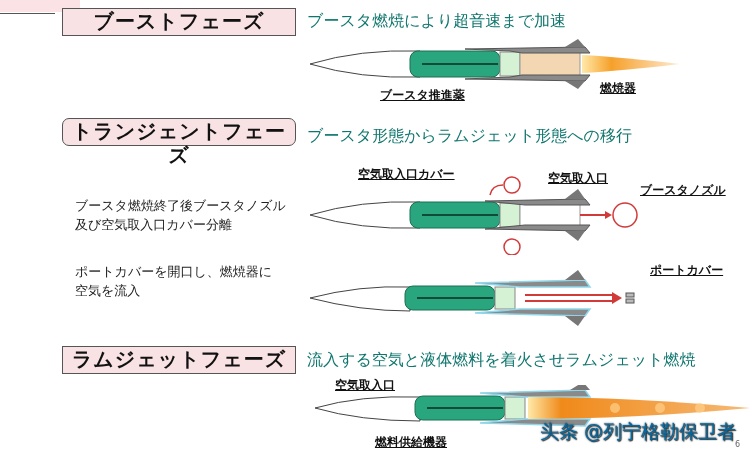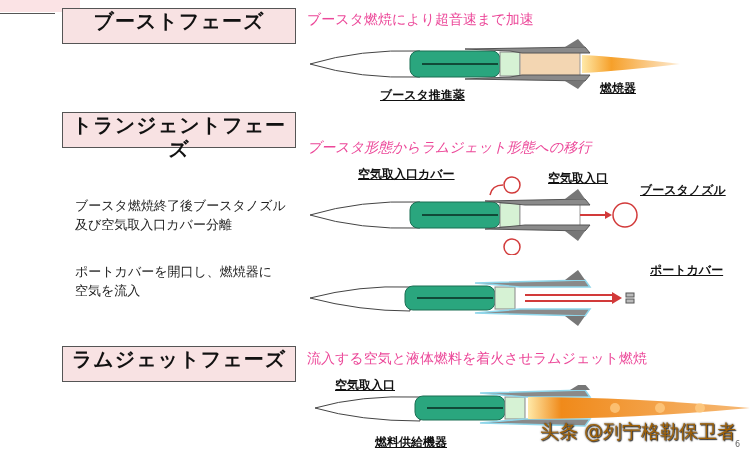--- a/index.html
+++ b/index.html
@@ -1,28 +1,28 @@
 <!DOCTYPE html>
 <html><head>
 <meta charset="utf-8">
 <style>
   html, body { margin:0; padding:0; }
   body { width:752px; height:452px; background:#ffffff; position:relative; overflow:hidden;
          font-family:"DejaVu Sans", sans-serif; color:#222; }
   .topstrip { position:absolute; left:0; top:0; width:80px; height:12px; background:#fbe3e5; }
   .topline { position:absolute; left:0; top:13px; width:55px; height:1px; background:#555; }
-  .phase-title { position:absolute; left:62px; height:36px; background:#f8e2e3; border:1px solid #555;
+  .phase-title { position:absolute; left:62px; height:28px; background:#f8e2e3; border:1px solid #555;
                  box-sizing:border-box; font-size:20px; font-weight:bold; line-height:24px;
                  text-align:center; color:#111; letter-spacing:1px; }
-  .phase-desc { position:absolute; left:307px; font-size:14px; color:#ec4899; white-space:nowrap; }
+  .phase-desc { position:absolute; left:307px; font-size:16px; color:#0f766e; white-space:nowrap; }
   .note { position:absolute; left:75px; font-size:13px; line-height:19px; color:#222; white-space:pre; }
   .label { position:absolute; font-size:12px; font-weight:bold; color:#111; white-space:nowrap;
            text-decoration:underline; }
   .diagram { position:absolute; }
-  .watermark { position:absolute; left:540px; top:419px; font-size:19px; color:#a16207;
+  .watermark { position:absolute; left:540px; top:419px; font-size:19px; color:#0369a1;
                text-shadow:0 0 2px #333, 1px 1px 1px #333; white-space:nowrap; }
   .pagenum { position:absolute; left:735px; top:440px; font-size:8px; color:#666; }
 </style>
 </head>
 <body>
 
 <div class="topstrip"></div>
 <div class="topline"></div>
 
 <div class="phase-title" style="top:8px;width:234px;">ブーストフェーズ</div>
@@ -43,22 +43,22 @@
   <rect x="220" y="17" width="60" height="24" fill="#f3d6b2" stroke="#999"></rect>
   <path d="M165,14 L285,12 L290,18 L222,18 L210,16 Z" fill="#8a8a8a" stroke="#555"></path>
   <path d="M165,44 L285,46 L290,40 L222,40 L210,42 Z" fill="#8a8a8a" stroke="#555"></path>
   <path d="M265,12 L278,4 L285,12 Z" fill="#777"></path>
   <path d="M265,46 L278,54 L285,46 Z" fill="#777"></path>
   <path d="M282,20 Q320,22 380,29 Q320,36 282,38 Z" fill="url(#flame1)"></path>
 </svg>
 <div class="label" style="left:380px;top:87px;text-align:center;">ブースタ推進薬</div>
 <div class="label" style="left:600px;top:80px;">燃焼器</div>
 
-<div class="phase-title" style="top:112px;width:234px;">トランジェントフェーズ</div>
-<div class="phase-desc" style="top:139px;font-style:italic;">ブースタ形態からラムジェット形態への移行</div>
+<div class="phase-title" style="top:118px;width:234px;border-radius:7px;">トランジェントフェーズ</div>
+<div class="phase-desc" style="top:126px;">ブースタ形態からラムジェット形態への移行</div>
 
 <div class="note" style="top:196px;">ブースタ燃焼終了後ブースタノズル
 及び空気取入口カバー分離</div>
 <div class="note" style="top:262px;">ポートカバーを開口し、燃焼器に
 空気を流入</div>
 
 <div class="label" style="left:358px;top:166px;">空気取入口カバー</div>
 <div class="label" style="left:548px;top:170px;">空気取入口</div>
 <div class="label" style="left:640px;top:182px;">ブースタノズル</div>
 

